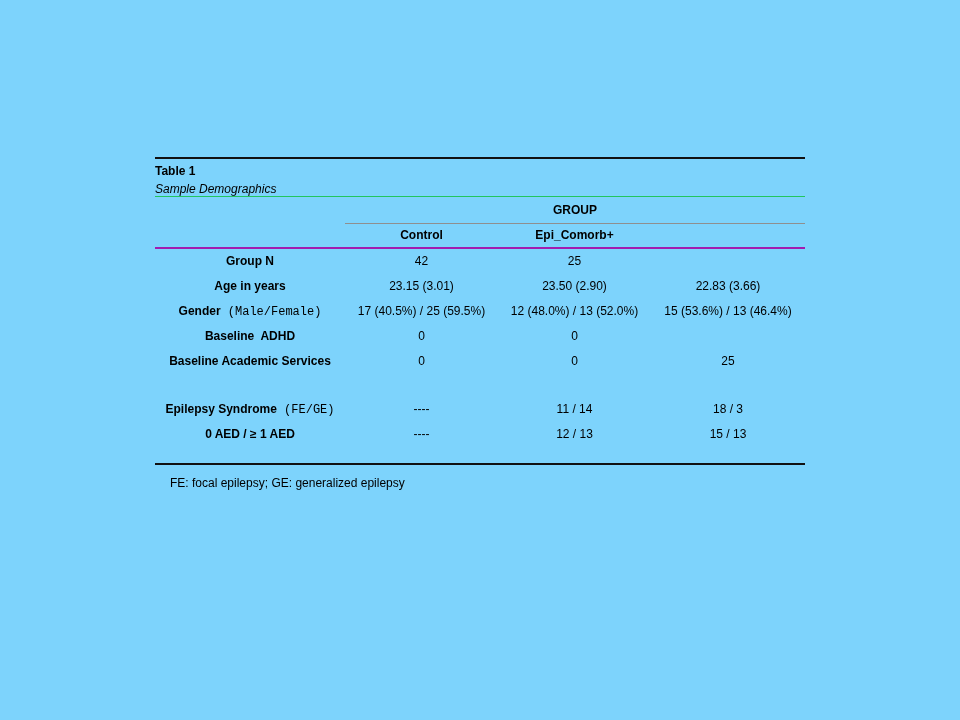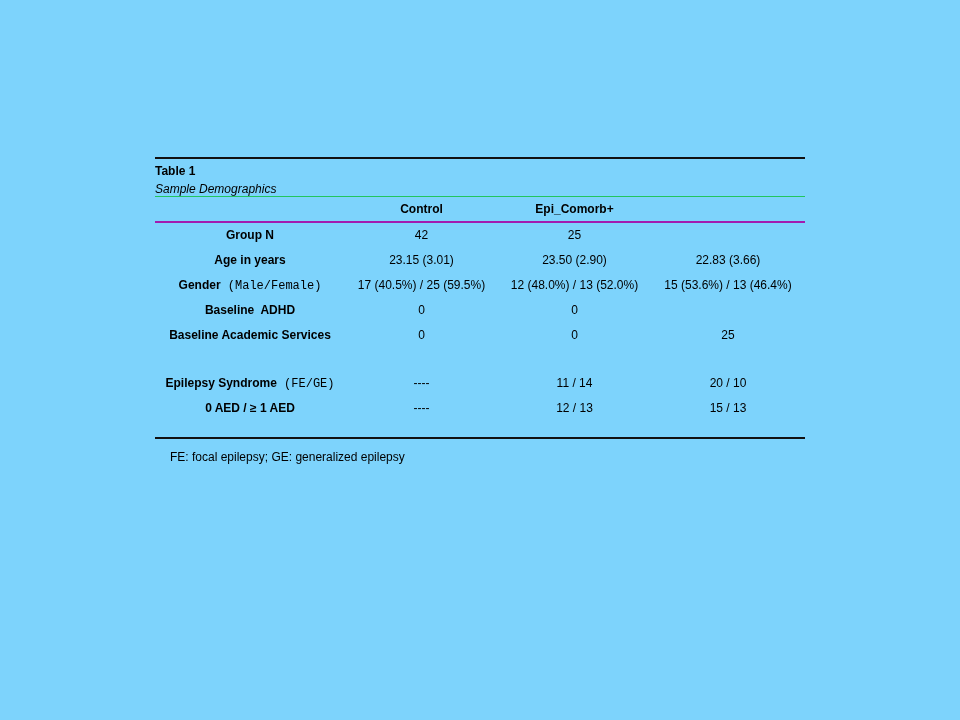--- a/index.html
+++ b/index.html
@@ -80,20 +80,24 @@
 
 <div class="page">
   <div class="sheet">
 
     <div class="title">Table 1</div>
 
     <div class="subtitle-wrap">
       <div class="subtitle">Sample Demographics</div>
     </div>
 
+    <div class="ghrow">
+      <div class="cell"></div>
+      <div class="ghcell">GROUP</div>
+    </div>
 
     <div class="chrow">
       <div class="cell"></div>
       <div class="chcell">Control</div>
       <div class="chcell">Epi_Comorb+</div>
     </div>
 
     <div class="trow">
       <div class="cell label"><span class="b">Group N</span><span class="r"></span></div>
       <div class="cell val">42</div>
@@ -126,21 +130,21 @@
       <div class="cell val">0</div>
       <div class="cell val">25</div>
     </div>
 
     <div class="spacer-row"></div>
 
     <div class="trow">
       <div class="cell label"><span class="b">Epilepsy Syndrome</span><span class="r"> (FE/GE)</span></div>
       <div class="cell val">----</div>
       <div class="cell val">11 / 14</div>
-      <div class="cell val">20 / 10</div>
+      <div class="cell val">18 / 3</div>
     </div>
 
     <div class="trow">
       <div class="cell label"><span class="b">0 AED / ≥ 1 AED</span><span class="r"></span></div>
       <div class="cell val">----</div>
       <div class="cell val">12 / 13</div>
       <div class="cell val">15 / 13</div>
     </div>
 
     <div class="bottom-gap"></div>

